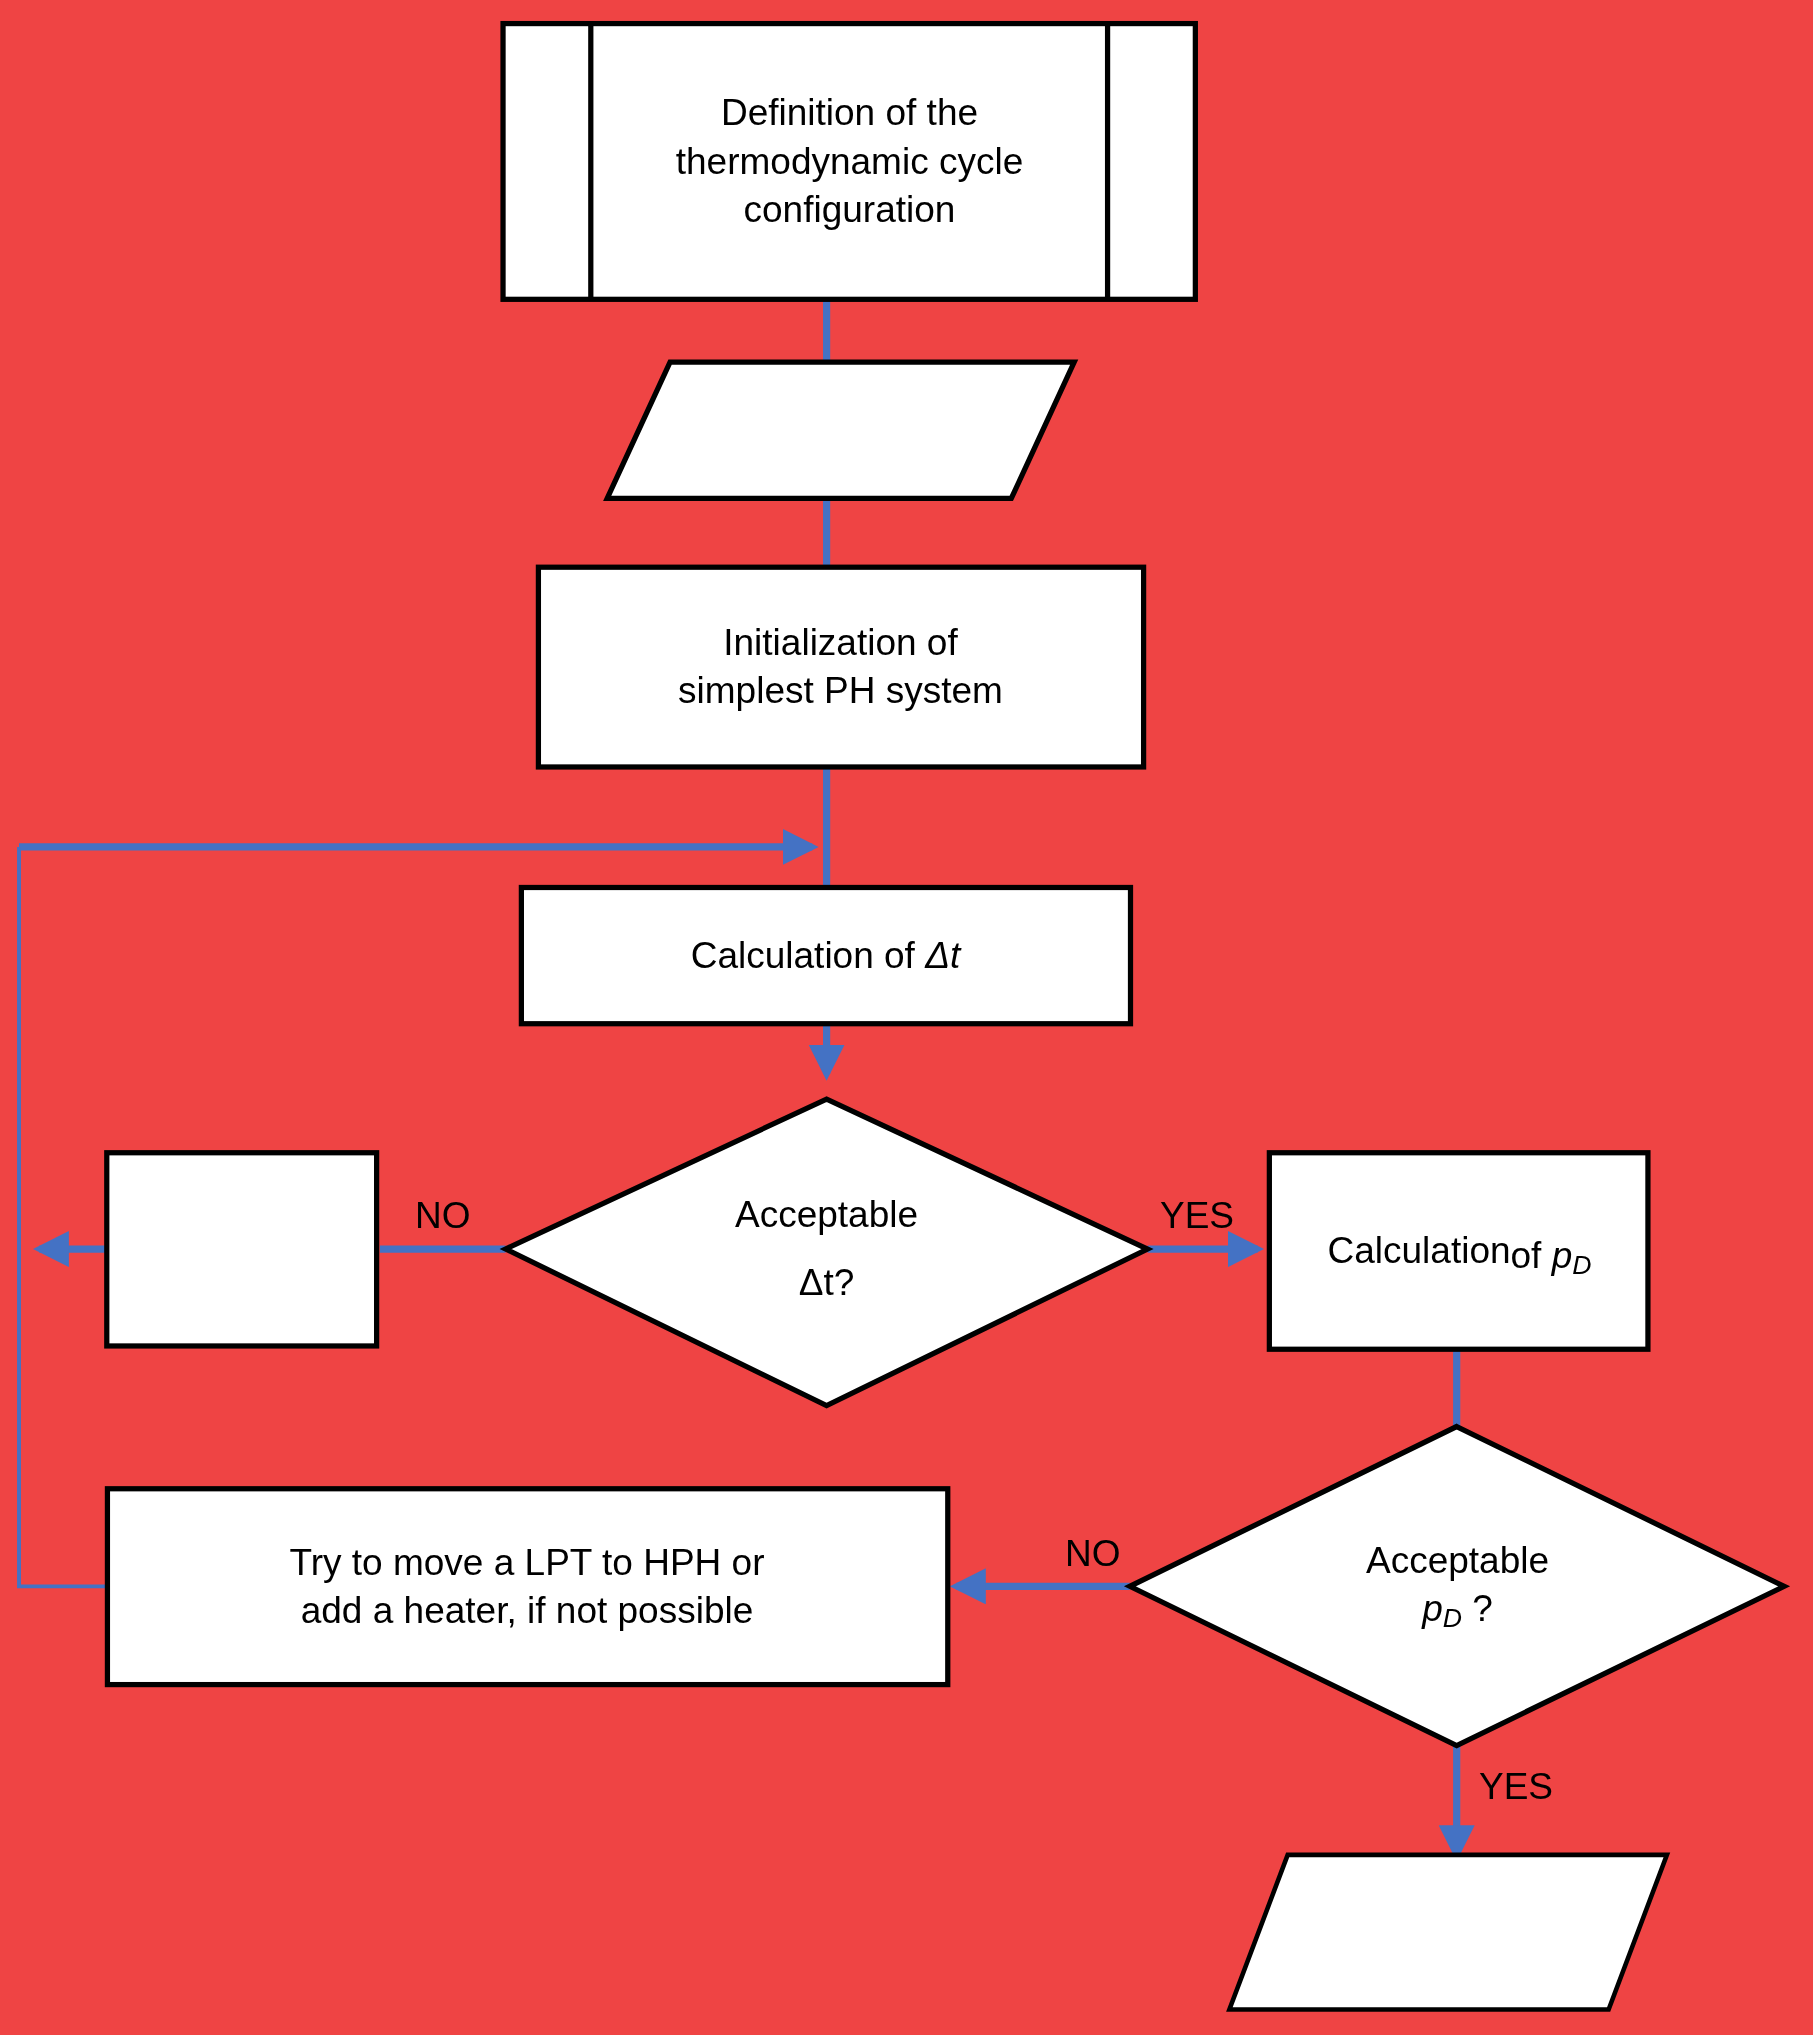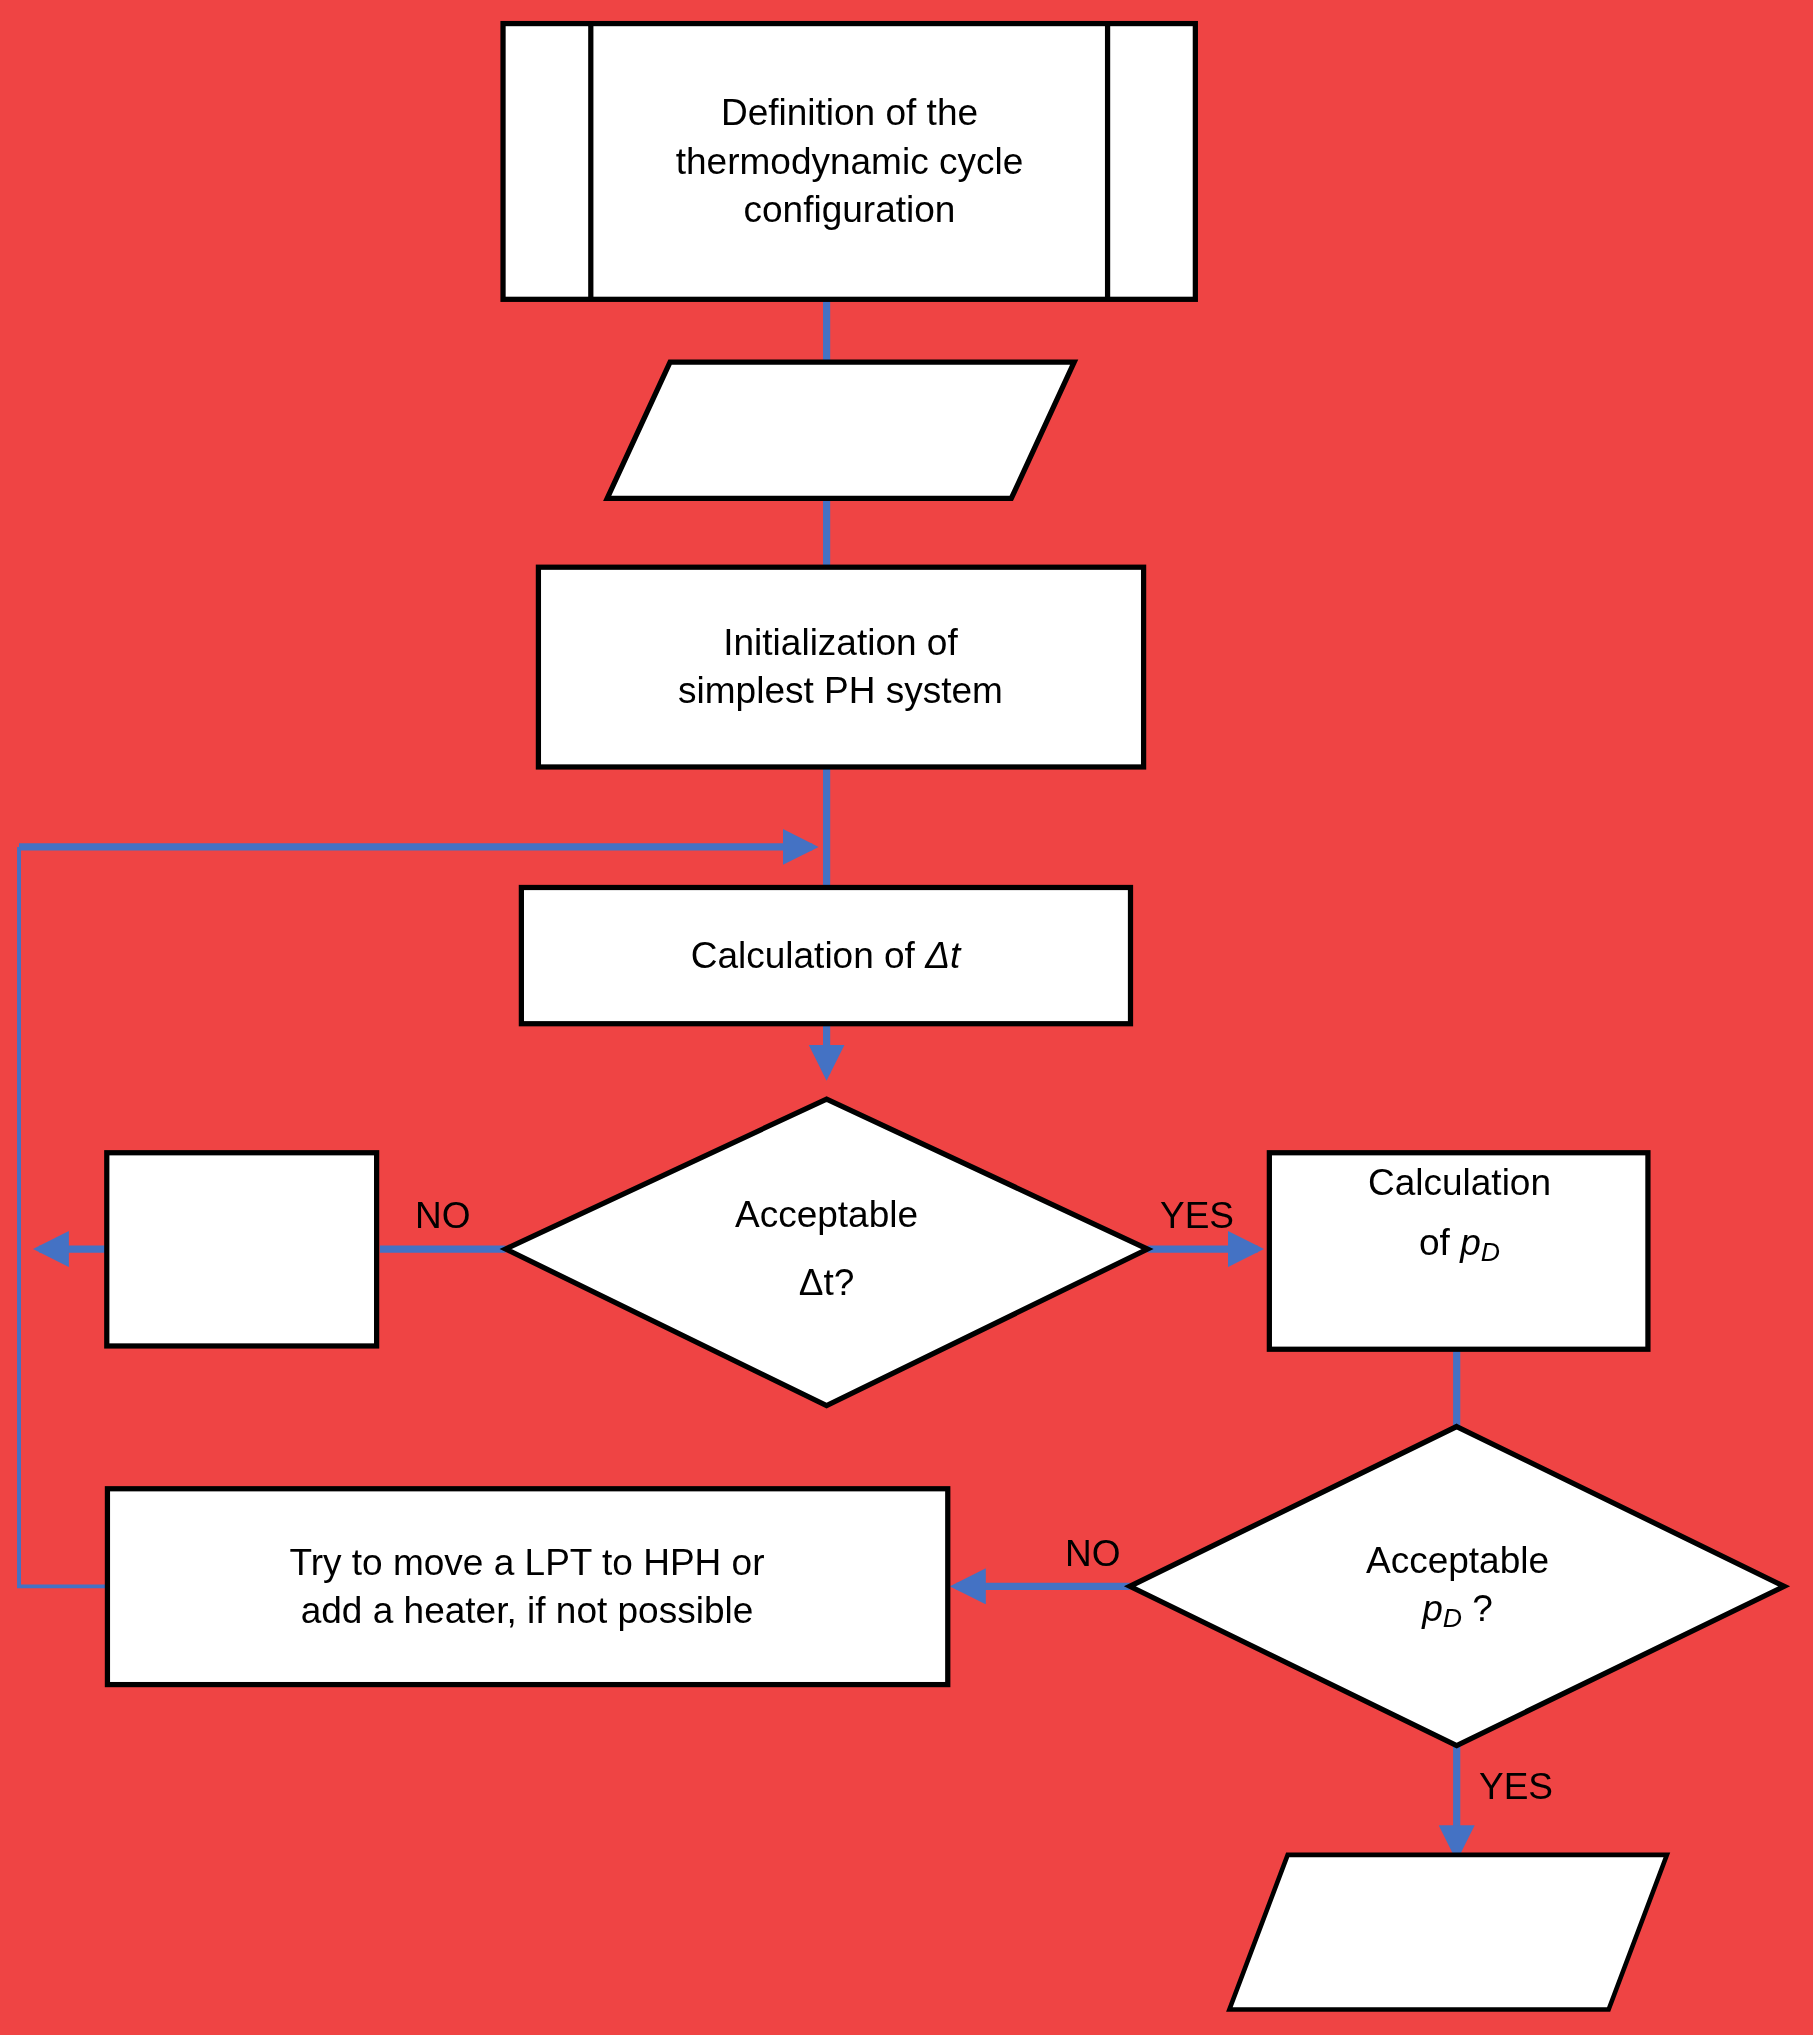--- a/index.html
+++ b/index.html
@@ -222,21 +222,21 @@
   <div class="node-label" style="left:521px; top:888px; width:609px; height:136px;">
     <span><span>Calculation of </span><span class="ital">Δt</span></span>
   </div>
 
   <div class="node-label" style="left:620px; top:1145px; width:413px; height:208px; flex-direction:column;">
     <span>Acceptable</span>
     <span style="margin-top:19px;text-align:center;">Δt?</span>
   </div>
 
 
-  <div class="node-label" style="left:1270px; top:1116px; width:379px; height:197px; flex-direction:column;">
+  <div class="node-label" style="left:1270px; top:1153px; width:379px; height:197px; flex-direction:row;">
     <span>Calculation</span>
     <span style="margin-top:11.8px;"><span>of </span><span class="ital">p</span><span class="sub">D</span></span>
   </div>
 
   <div class="node-label" style="left:1251px; top:1480px; width:413px; height:213px; flex-direction:column;">
     <span>Acceptable</span>
     <span style=""><span class="ital">p</span><span class="sub">D</span><span> ?</span></span>
   </div>
 
   <div class="node-label" style="left:107px; top:1489px; width:840px; height:196px;">Try to move a LPT to HPH or

